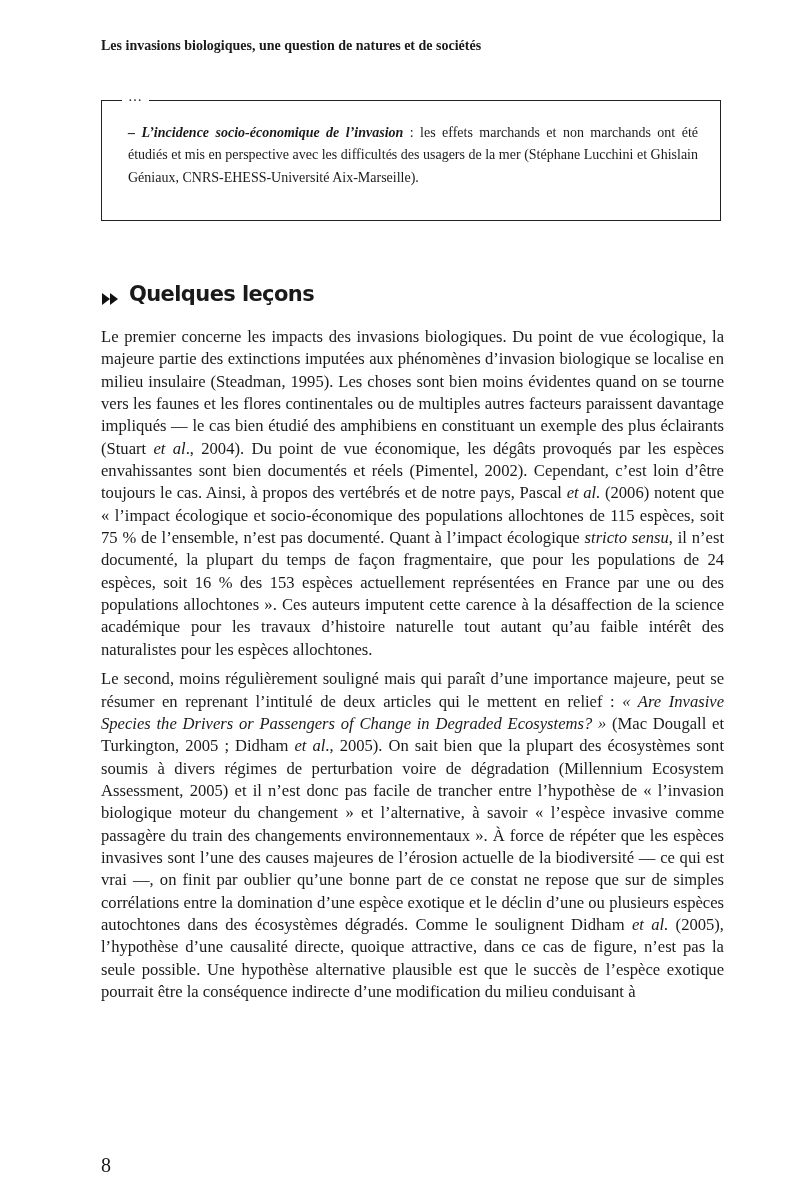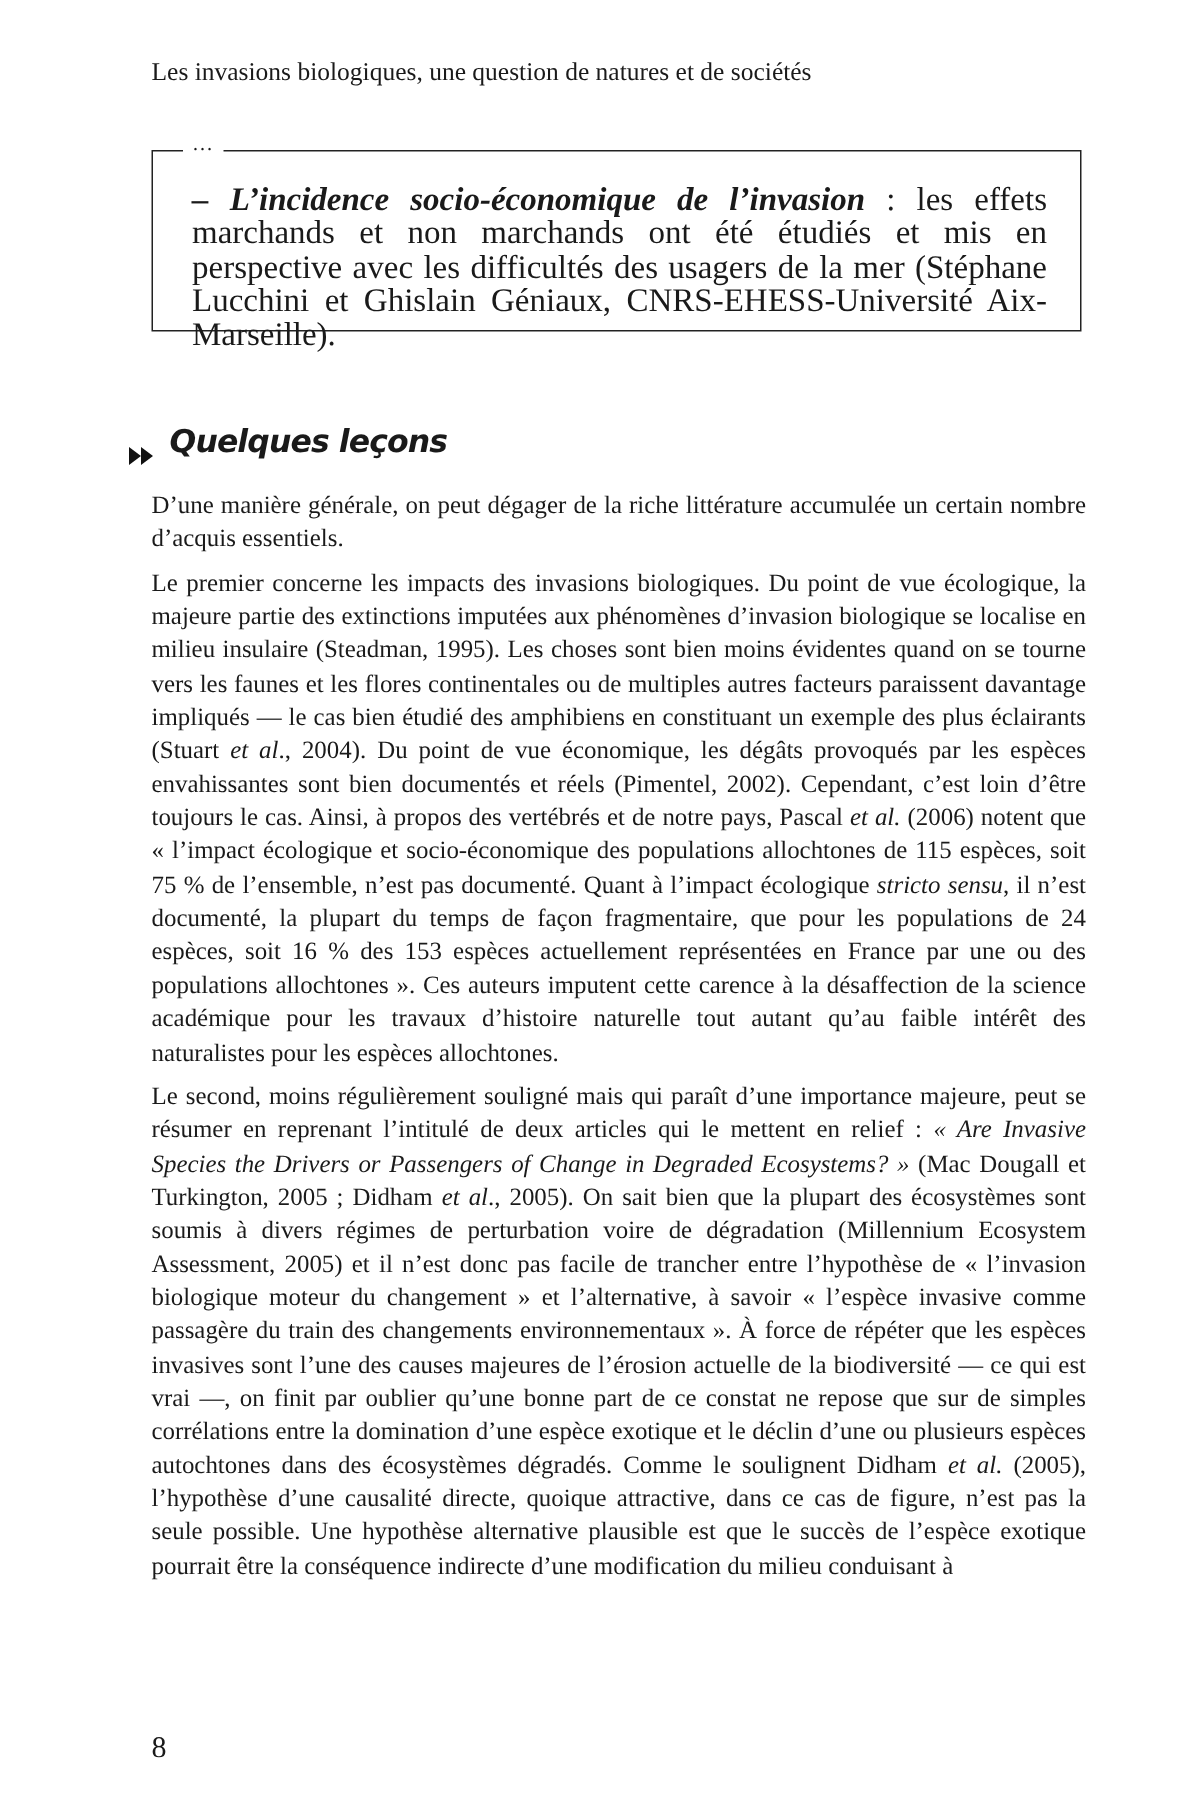--- a/index.html
+++ b/index.html
@@ -1,27 +1,27 @@
 <!DOCTYPE html>
 <html><head>
 <meta charset="utf-8">
 <style>
   html, body { margin: 0; padding: 0; background: #ffffff; }
   body { width: 800px; height: 1200px; position: relative; overflow: hidden;
          font-family: "Liberation Serif", "DejaVu Serif", serif; color: #1a1a1a; }
-  .running-head { position: absolute; left: 101px; top: 38px; font-size: 17px; font-weight: normal; letter-spacing: 0; }
+  .running-head { position: absolute; left: 101px; top: 38px; font-size: 14px; font-weight: bold; letter-spacing: 0; }
   .box { position: absolute; left: 101px; top: 100px; width: 620px; height: 121px;
          border: 1.6px solid #222; box-sizing: border-box; }
   .box-dots { position: absolute; left: 20px; top: -11px; background: #fff; padding: 0 6px;
               font-size: 14px; letter-spacing: 1px; line-height: 14px; }
-  .box-text { position: absolute; left: 26px; right: 22px; top: 21px; font-size: 22px; line-height: 22.4px;
+  .box-text { position: absolute; left: 26px; right: 22px; top: 21px; font-size: 14px; line-height: 22.4px;
               text-align: justify; }
   .box-text .lead { font-weight: bold; font-style: italic; }
-  .section-title { position: absolute; left: 85px; top: 282px; font-family: "DejaVu Sans", sans-serif;
-                   font-weight: bold; font-size: 21px; letter-spacing: -0.6px; display: flex; align-items: flex-end; font-style: italic; }
+  .section-title { position: absolute; left: 101px; top: 282px; font-family: "DejaVu Sans", sans-serif;
+                   font-weight: bold; font-size: 21px; letter-spacing: -0.6px; display: flex; align-items: center; }
   .section-title .arrow { display: inline-block; width: 20px; height: 14px; margin-right: 8px; }
   .body { position: absolute; left: 101px; width: 623px; top: 326px; font-size: 16.6px; line-height: 22.35px; }
   .body p { margin: 0 0 7px 0; text-align: justify; hyphens: manual; }
   .page-number { position: absolute; left: 101px; top: 1154px; font-size: 20px; }
   i { }
 </style>
 </head>
 <body>
 
 <div class="running-head">Les invasions biologiques, une question de natures et de sociétés</div>
@@ -37,18 +37,17 @@
   <span class="arrow">
     <svg width="20" height="14" viewBox="0 0 20 14">
         <polygon points="1,1 9,7 1,13" fill="#111"></polygon>
         <polygon points="9,1 17,7 9,13" fill="#111"></polygon>
       </svg>
   </span>
   <span>Quelques leçons</span>
 </div>
 
 <div class="body" id="body">
-    <p><span>D’une manière générale, on peut dégager de la riche littérature accumulée un certain nombre d’acquis essentiels.</span></p>
     <p><span>Le premier concerne les impacts des invasions biologiques. Du point de vue écolo­gique, la majeure partie des extinctions imputées aux phénomènes d’invasion biologique se localise en milieu insulaire (Steadman, 1995). Les choses sont bien moins évidentes quand on se tourne vers les faunes et les flores continentales ou de multiples autres facteurs paraissent davantage impliqués — le cas bien étudié des amphibiens en constituant un exemple des plus éclairants (Stuart </span><i>et al</i><span>., 2004). Du point de vue économique, les dégâts provoqués par les espèces envahissantes sont bien documentés et réels (Pimentel, 2002). Cependant, c’est loin d’être toujours le cas. Ainsi, à propos des vertébrés et de notre pays, Pascal </span><i>et al.</i><span> (2006) notent que « l’impact écologique et socio-économique des populations allochtones de 115 espèces, soit 75 % de l’ensemble, n’est pas documenté. Quant à l’impact écolo­gique </span><i>stricto sensu</i><span>, il n’est documenté, la plupart du temps de façon fragmentaire, que pour les populations de 24 espèces, soit 16 % des 153 espèces actuellement représentées en France par une ou des populations allochtones ». Ces auteurs imputent cette carence à la désaffection de la science académique pour les travaux d’histoire naturelle tout autant qu’au faible intérêt des naturalistes pour les espèces allochtones.</span></p>
     <p><span>Le second, moins régulièrement souligné mais qui paraît d’une importance majeure, peut se résumer en reprenant l’intitulé de deux articles qui le mettent en relief : </span><i>« Are Invasive Species the Drivers or Passengers of Change in Degraded Ecosystems? »</i><span> (Mac Dougall et Turkington, 2005 ; Didham </span><i>et al</i><span>., 2005). On sait bien que la plupart des écosystèmes sont soumis à divers régimes de perturba­tion voire de dégradation (Millennium Ecosystem Assessment, 2005) et il n’est donc pas facile de trancher entre l’hypothèse de « l’invasion biologique moteur du changement » et l’alternative, à savoir « l’espèce invasive comme passagère du train des changements environnementaux ». À force de répéter que les espèces invasives sont l’une des causes majeures de l’érosion actuelle de la biodiversité — ce qui est vrai —, on finit par oublier qu’une bonne part de ce constat ne repose que sur de simples corrélations entre la domination d’une espèce exotique et le déclin d’une ou plusieurs espèces autochtones dans des écosystèmes dégradés. Comme le soulignent Didham </span><i>et al.</i><span> (2005), l’hypothèse d’une causa­lité directe, quoique attractive, dans ce cas de figure, n’est pas la seule possible. Une hypothèse alternative plausible est que le succès de l’espèce exotique pour­rait être la conséquence indirecte d’une modification du milieu conduisant à</span></p>
   </div>
 
 <div class="page-number">8</div>
 
 </body></html>

